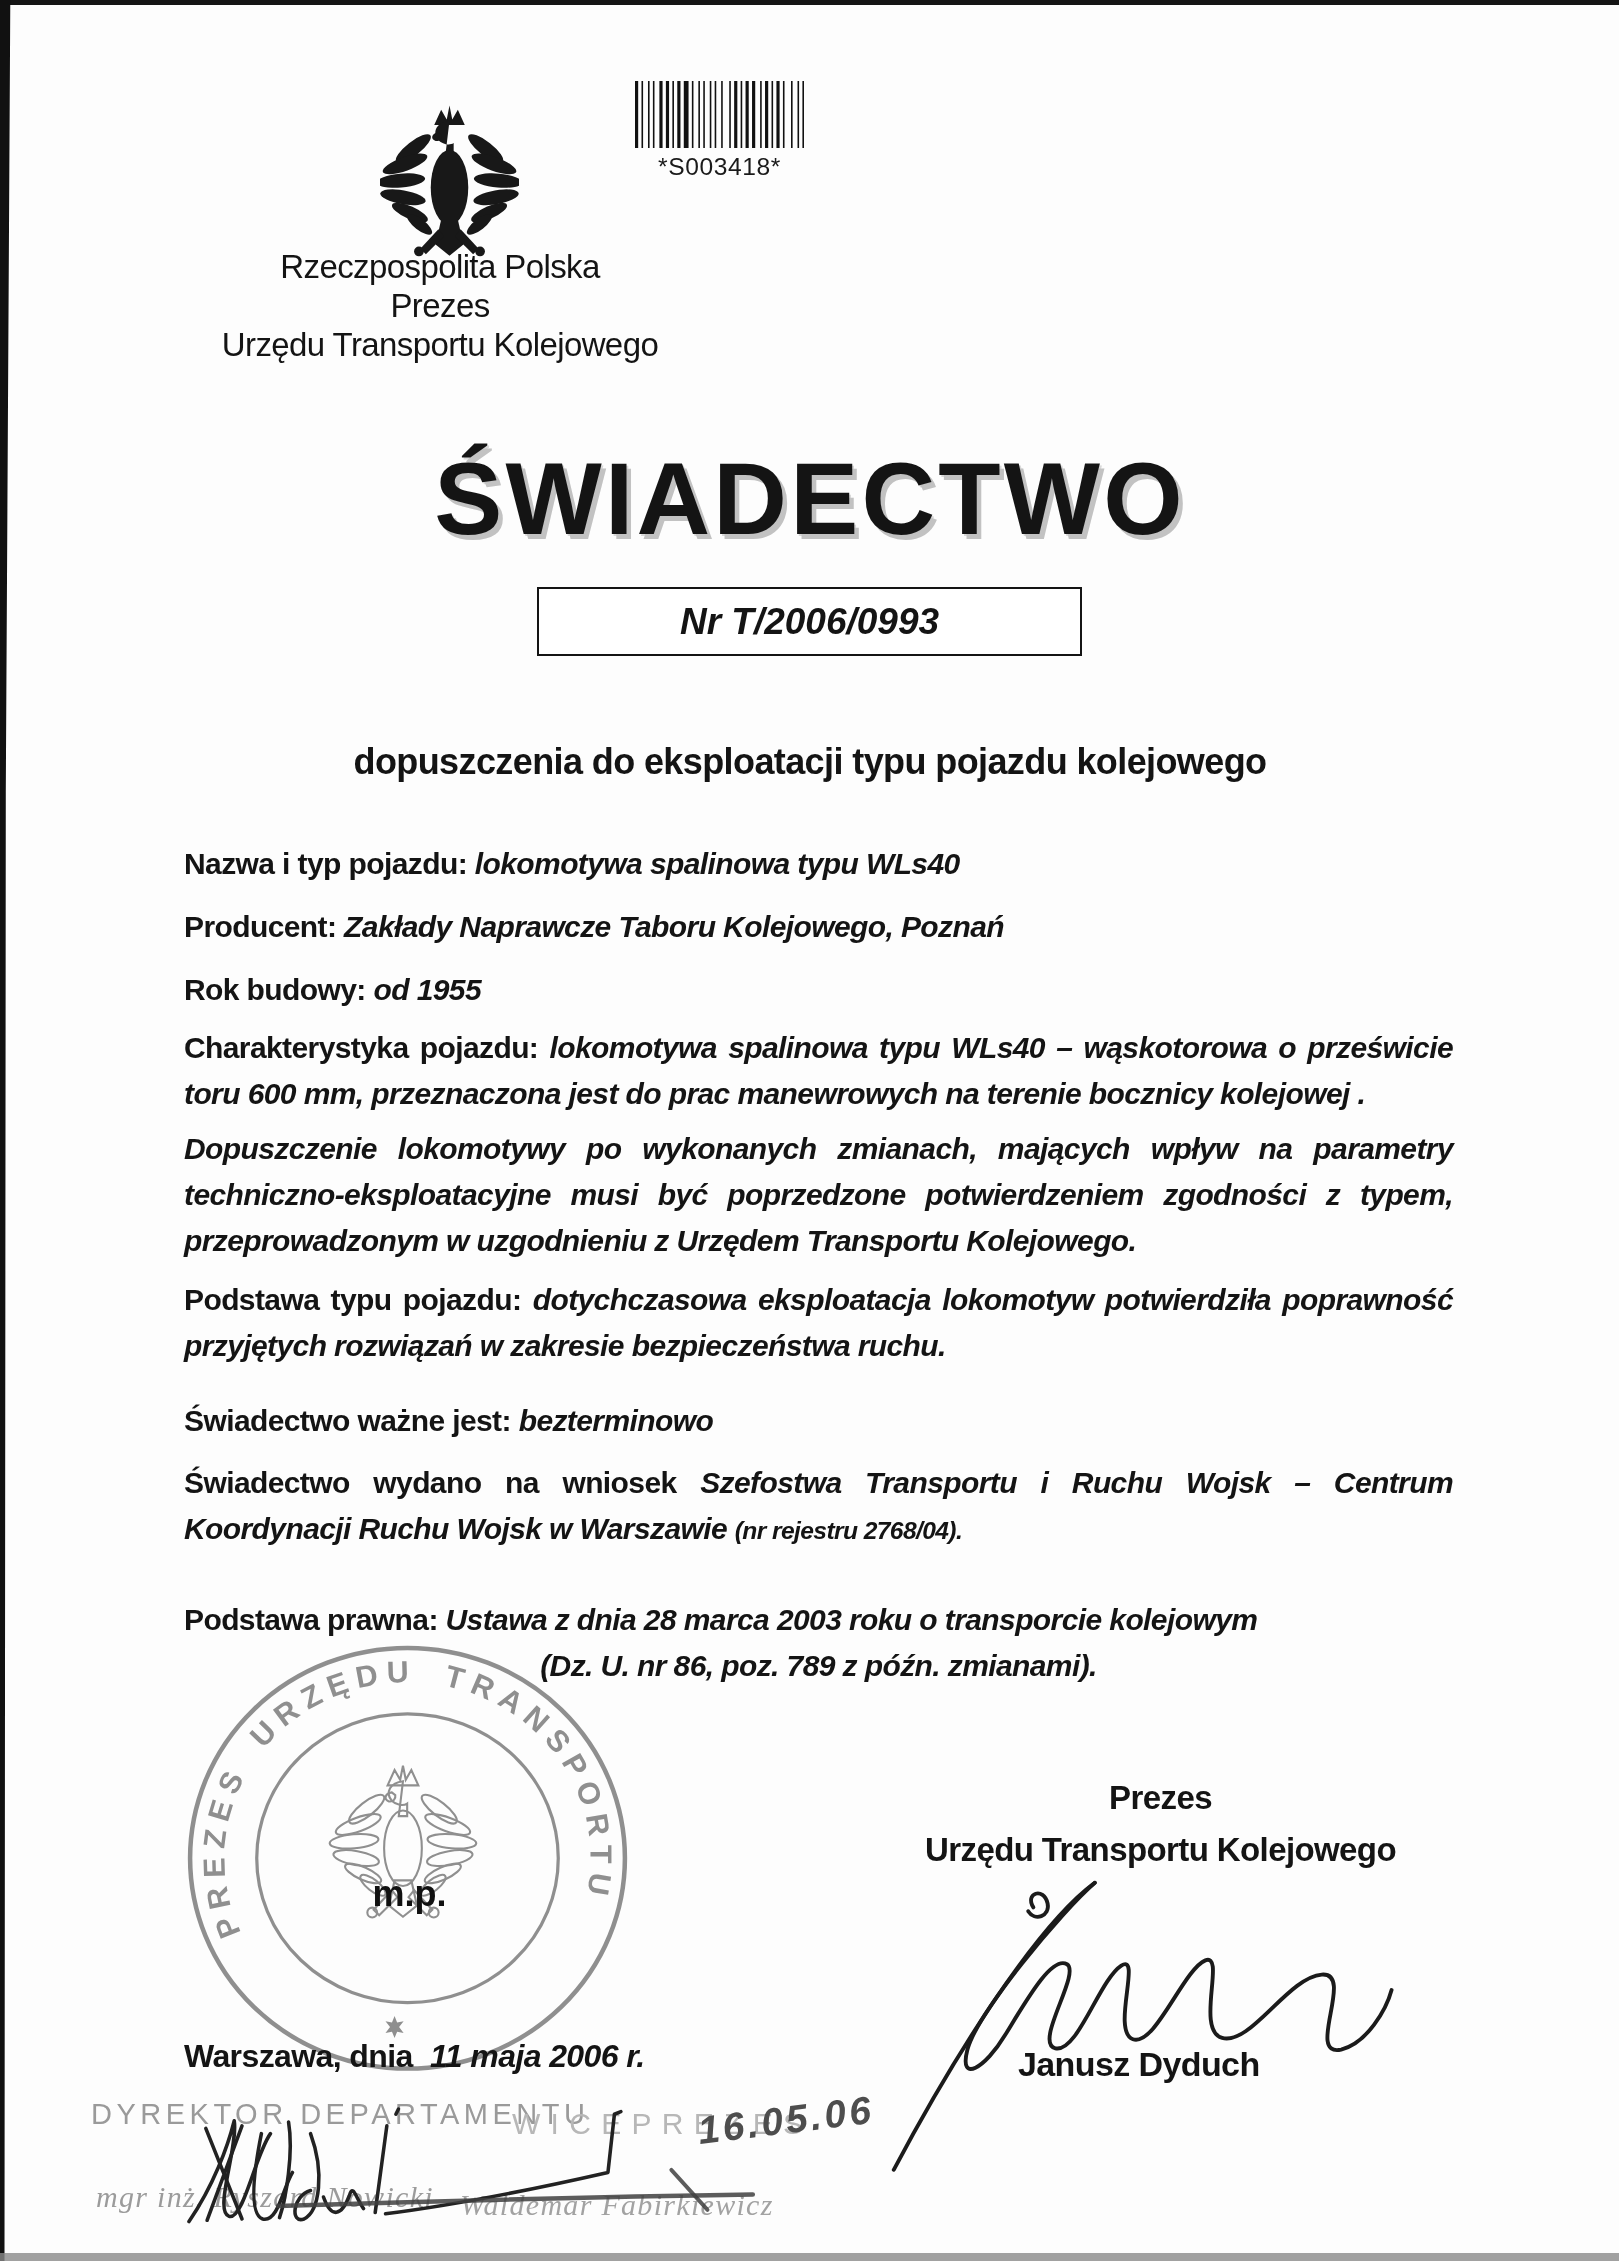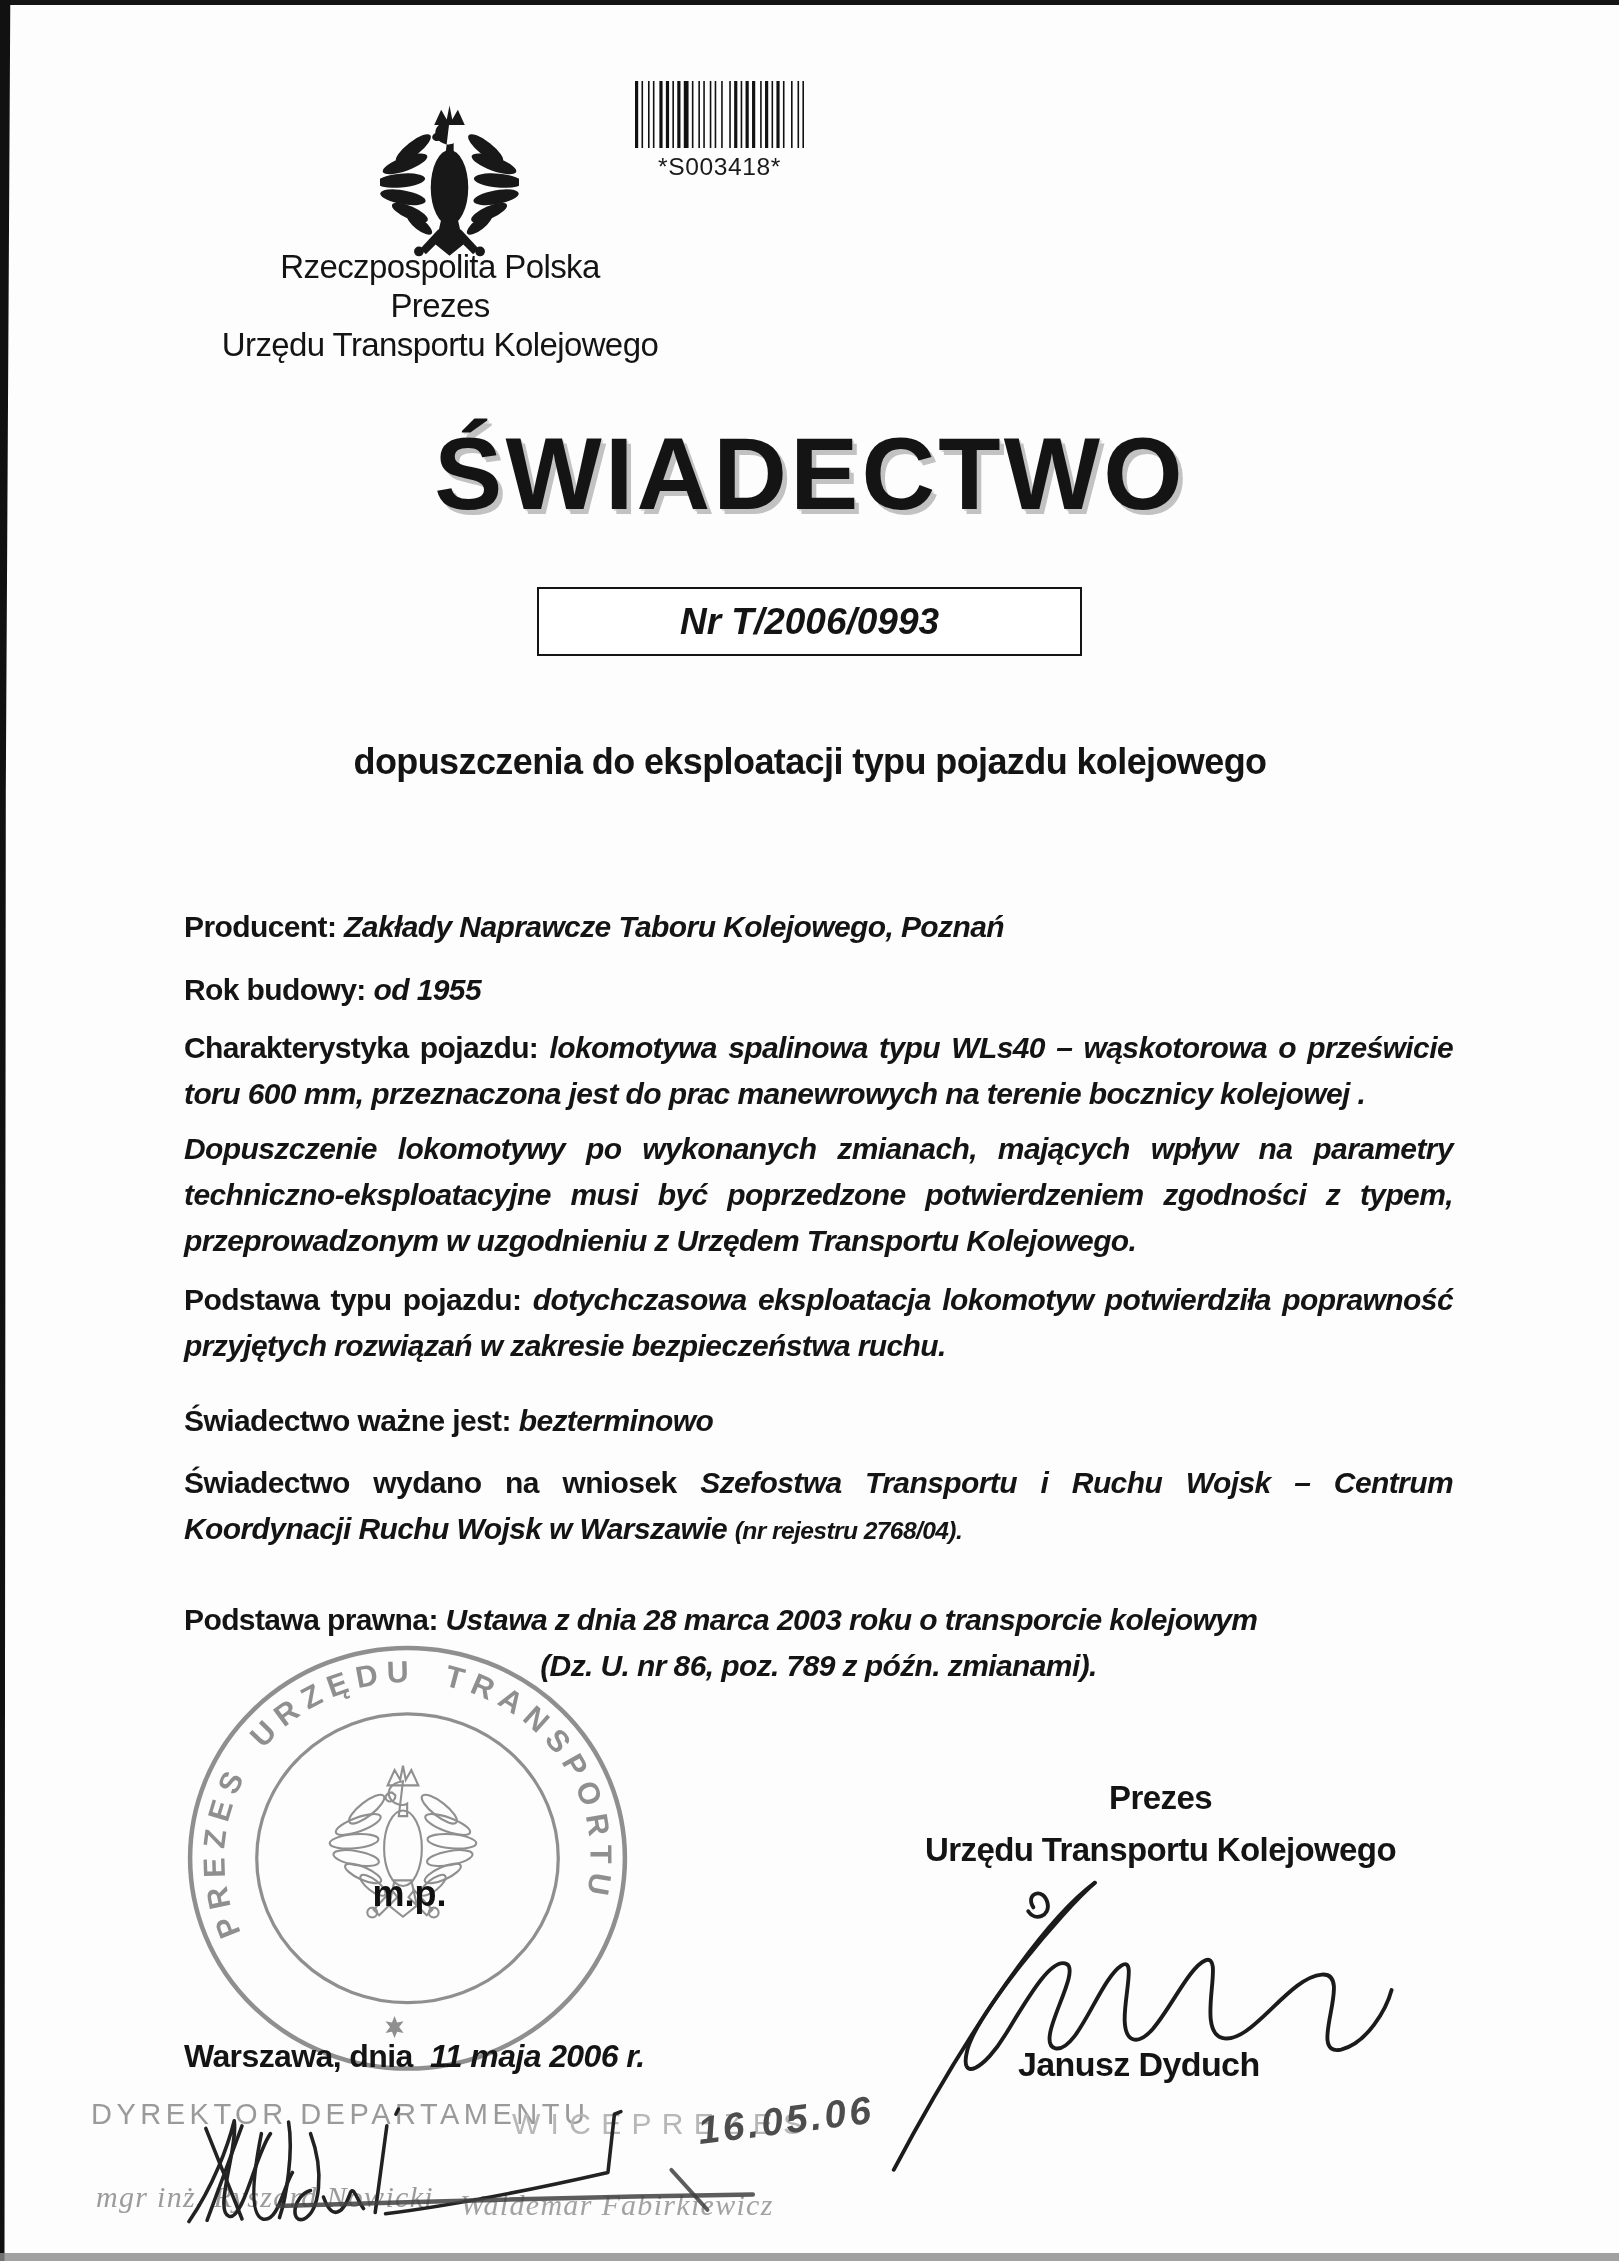--- a/index.html
+++ b/index.html
@@ -12,21 +12,21 @@
   .edge-bottom{position:absolute;left:0;bottom:0;width:1620px;height:7.8px;background:#8a8a8a;opacity:.8;}
   
   .emblem{position:absolute;left:380px;top:103px;}
   .barcode{position:absolute;left:635px;top:81px;}
   .barcode svg{display:block;}
   .barcode-text{position:absolute;left:635px;top:153px;width:169px;text-align:center;
                 font-size:24.6px;letter-spacing:0.6px;color:#1a1a1a;}
   .issuer{position:absolute;left:149px;top:247px;width:582px;text-align:center;
           font-weight:normal;font-size:33px;line-height:39px;letter-spacing:-0.6px;}
   
-  .title{position:absolute;left:0;top:416px;width:1620px;text-align:center;
+  .title{position:absolute;left:0;top:441px;width:1620px;text-align:center;
          font-size:102px;font-weight:bold;letter-spacing:3.2px;
          text-shadow:4.5px 4.5px 0 #c2c2c2, 1.9px 1.9px 0 #d9d9d9;}
   .nr-box{position:absolute;left:537px;top:587px;width:541px;height:65px;border:2.6px solid #141414;
           display:flex;align-items:center;justify-content:center;background:#fff;}
   .nr-box span{font-size:37px;font-weight:bold;font-style:italic;letter-spacing:0px;}
   .subtitle{position:absolute;left:0;top:741px;width:1620px;text-align:center;
             font-size:36px;font-weight:bold;letter-spacing:-0.6px;}
   
   .body-block{position:absolute;left:184px;width:1269px;font-size:30px;font-weight:bold;
               line-height:46px;letter-spacing:-0.6px;}
@@ -141,20 +141,24 @@
   </div>
 
   <div class="title">ŚWIADECTWO</div>
 
   <div class="nr-box">
     <span>Nr T/2006/0993</span>
   </div>
 
   <div class="subtitle">dopuszczenia do eksploatacji typu pojazdu kolejowego</div>
 
+  <div class="body-block" style="top:841px">
+    <span class="lbl">Nazwa i typ pojazdu:</span>
+    <span class="val">lokomotywa spalinowa typu WLs40</span>
+  </div>
   <div class="body-block" style="top:904px">
     <span class="lbl">Producent:</span>
     <span class="val">Zakłady Naprawcze Taboru Kolejowego, Poznań</span>
   </div>
   <div class="body-block" style="top:967px">
     <span class="lbl">Rok budowy:</span>
     <span class="val">od 1955</span>
   </div>
 
   <div class="body-block just" style="top:1025px">

